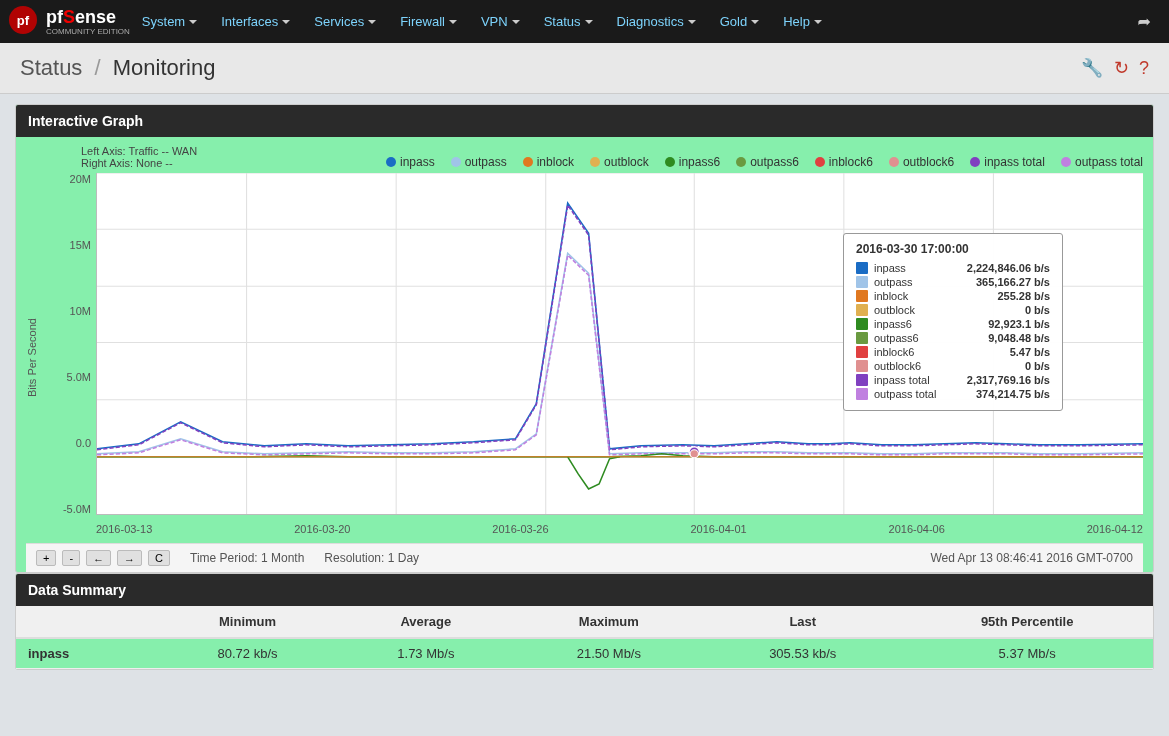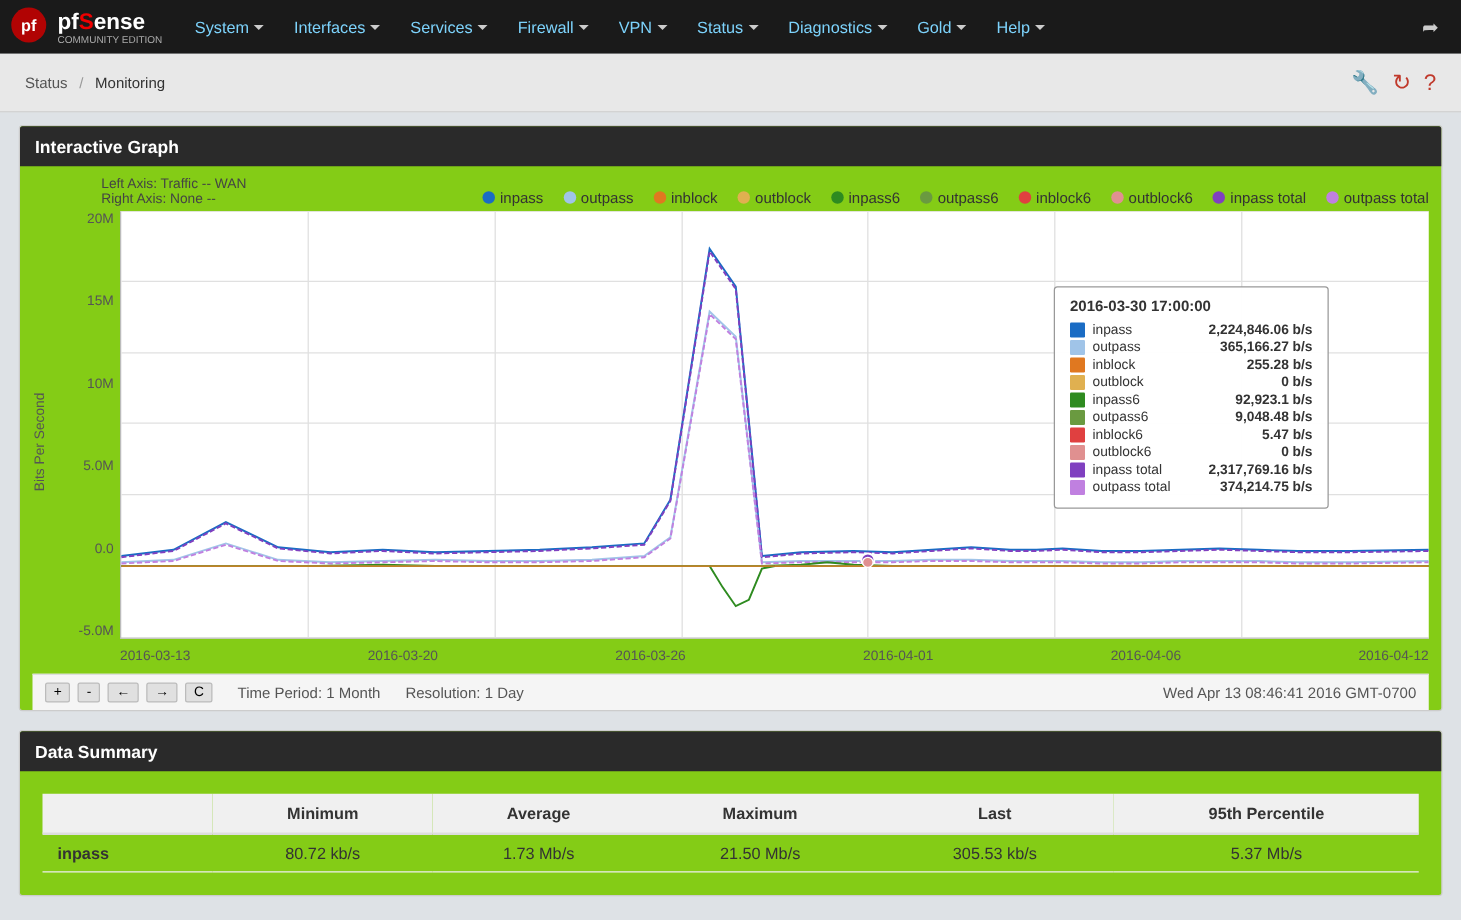--- a/index.html
+++ b/index.html
@@ -9,21 +9,21 @@
     .navbar {
       background: #1a1a1a;
       display: flex;
       align-items: center;
       height: 43px;
       padding: 0 8px;
     }
     .navbar-brand {
       display: flex;
       align-items: center;
-      margin-right: 14px;
+      margin-right: 0;
     }
     .navbar-brand .logo-text {
       color: #fff;
       font-size: 18px;
       font-weight: bold;
     }
     .navbar-brand .logo-text span { color: #e00; }
     .brand-sub { color: #aaa; font-size: 8px; display: block; line-height: 1; }
     .nav-items { display: flex; align-items: center; flex: 1; }
     .nav-item {
@@ -55,38 +55,37 @@
 
     
     .page-header {
       background: #e8e8e8;
       padding: 12px 20px;
       display: flex;
       align-items: center;
       justify-content: space-between;
       border-bottom: 1px solid #ccc;
     }
-    .breadcrumb { font-size: 12px; color: #555; }
+    .breadcrumb { font-size: 22px; color: #555; }
     .breadcrumb .sep { color: #999; margin: 0 6px; }
     .breadcrumb .current { color: #333; font-weight: normal; }
     .header-icons { display: flex; gap: 10px; align-items: center; }
     .header-icon { font-size: 18px; cursor: pointer; }
     .header-icon.wrench { color: #c0392b; }
     .header-icon.refresh { color: #c0392b; }
     .header-icon.help { color: #c0392b; }
 
     
     .main-content { padding: 10px 15px; background: #dee2e6; }
 
     
     .panel {
-      background: #84cc16;
+      background: #86efac;
       border: 1px solid #ccc;
       border-radius: 3px;
-      margin-bottom: 15px;
     }
     .panel-heading {
       background: #2a2a2a;
       color: #fff;
       padding: 8px 12px;
       font-size: 14px;
       font-weight: bold;
       border-radius: 2px 2px 0 0;
     }
     .panel-body { padding: 10px; }
@@ -461,21 +460,21 @@
         <div>Time Period: 1 Month</div>
         <div>Resolution: 1 Day</div>
         <div style="margin-left:auto;">Wed Apr 13 08:46:41 2016 GMT-0700</div>
       </div>
 
     </div>
   </div>
 
   <div class="panel">
     <div class="panel-heading">Data Summary</div>
-    <div class="panel-body" style="padding:18px;">
+    <div class="panel-body" style="padding:0;">
       <table class="data-table">
         <thead>
           <tr>
             <th></th>
             <th>Minimum</th>
             <th>Average</th>
             <th>Maximum</th>
             <th>Last</th>
             <th>95th Percentile</th>
           </tr>

